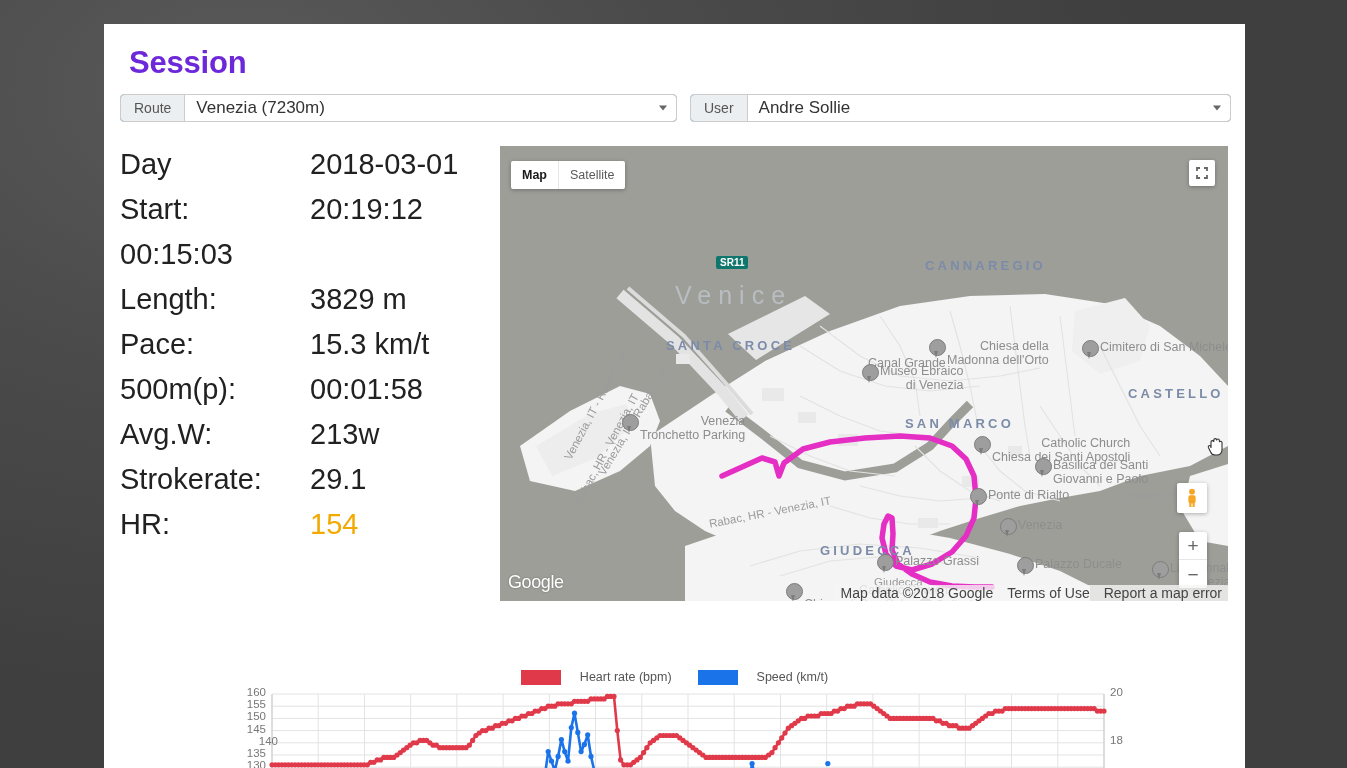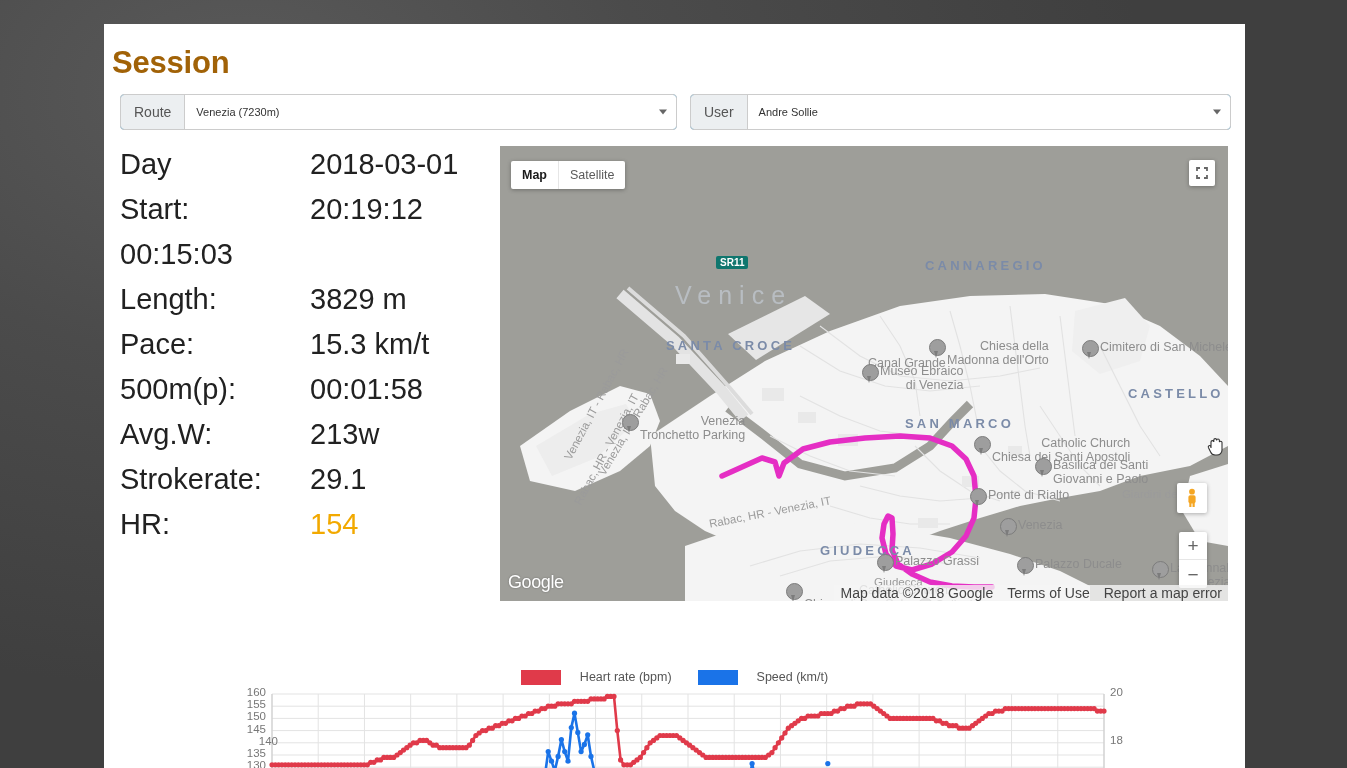--- a/index.html
+++ b/index.html
@@ -13,40 +13,40 @@
       radial-gradient(ellipse 900px 600px at 18% 12%, #5a5a5a 0%, #4b4b4b 45%, #3f3f3f 100%);
   }
   #backdrop { position:absolute; inset:0; }
   #panel {
     position:absolute; left:104px; top:24px; width:1141px; height:760px;
     background:#ffffff; overflow:hidden;
   }
 
   
   .page-title {
-    font-size:31px; font-weight:bold; color:#a16207;
-    margin:22px 0 0 8px; letter-spacing:-0.2px; line-height:1.1;
+    font-size:31px; font-weight:bold; color:#6d28d9;
+    margin:22px 0 0 25px; letter-spacing:-0.2px; line-height:1.1;
   }
 
   .controls-row { position:relative; margin-top:14px; height:40px; }
   .input-group {
-    position:absolute; display:flex; height:36px;
+    position:absolute; display:flex; height:28px;
     border:1px solid #ccc; border-radius:4px; overflow:hidden;
     background:#0369a1;
   }
   .ig-route { left:16px; width:557px; }
   .ig-user  { left:586px; width:541px; }
   .ig-addon {
     background:#eceff1; color:#555; font-size:14px;
     display:flex; align-items:center; padding:0 13px;
     border-right:1px solid #ccc; white-space:nowrap;
   }
   .ig-select {
     flex:1; position:relative; display:flex; align-items:center;
-    background:#fff; padding:0 24px 0 11px; font-size:11px; color:#333;
+    background:#fff; padding:0 24px 0 11px; font-size:17px; color:#333;
     cursor:pointer;
   }
   .ig-caret {
     position:absolute; right:9px; top:50%; transform:translateY(-50%);
     width:0; height:0; border-left:4px solid transparent;
     border-right:4px solid transparent; border-top:5px solid #666;
   }
 
   
   .main-row { position:relative; margin-top:14px; height:460px; }

